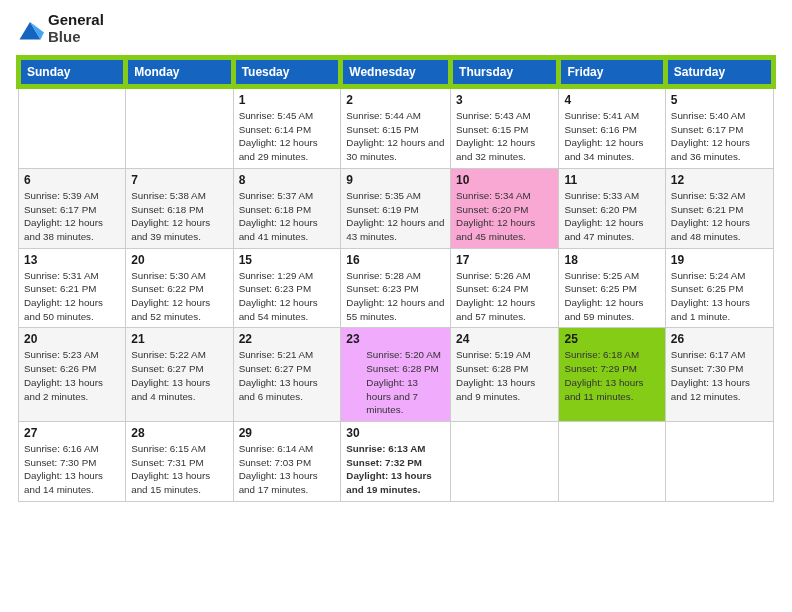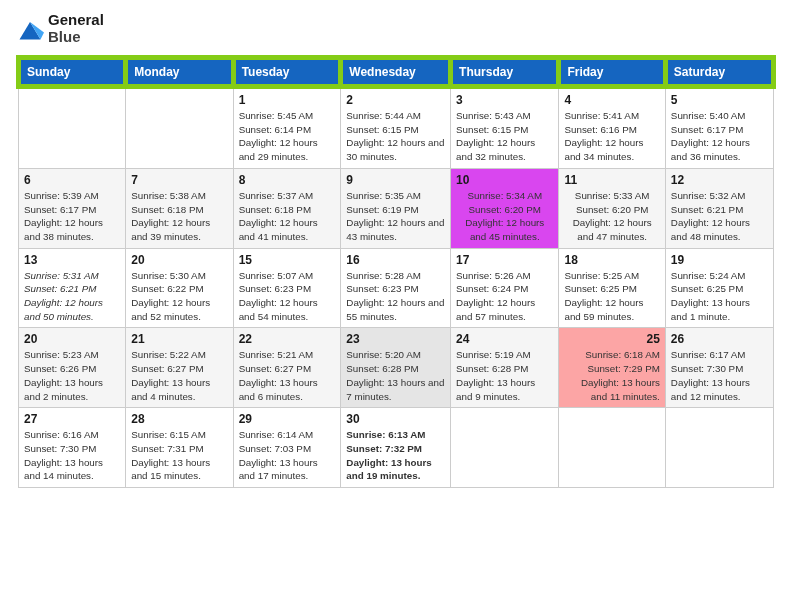--- a/index.html
+++ b/index.html
@@ -172,55 +172,55 @@
             <div class="day-info" style="white-space: pre-line;">Sunrise: 5:37 AM
 Sunset: 6:18 PM
 Daylight: 12 hours and 41 minutes.</div>
           </td>
           <td style="background: rgb(245, 245, 245);">
             <div class="day-number">9</div>
             <div class="day-info" style="white-space: pre-line;">Sunrise: 5:35 AM
 Sunset: 6:19 PM
 Daylight: 12 hours and 43 minutes.</div>
           </td>
-          <td style="background: #d946ef;">
+          <td style="background: #f9a8d4;">
             <div class="day-number">10</div>
-            <div class="day-info" style="white-space: pre-line; text-align: center;">Sunrise: 5:34 AM
+            <div class="day-info" style="white-space: pre-line;">Sunrise: 5:34 AM
 Sunset: 6:20 PM
 Daylight: 12 hours and 45 minutes.</div>
           </td>
           <td style="background: rgb(245, 245, 245);">
             <div class="day-number">11</div>
-            <div class="day-info" style="white-space: pre-line; text-align: center;">Sunrise: 5:33 AM
+            <div class="day-info" style="white-space: pre-line;">Sunrise: 5:33 AM
 Sunset: 6:20 PM
 Daylight: 12 hours and 47 minutes.</div>
           </td>
           <td style="background: rgb(245, 245, 245);">
             <div class="day-number">12</div>
             <div class="day-info" style="white-space: pre-line;">Sunrise: 5:32 AM
 Sunset: 6:21 PM
 Daylight: 12 hours and 48 minutes.</div>
           </td>
         </tr>
         <tr>
           <td>
             <div class="day-number">13</div>
-            <div class="day-info" style="white-space: pre-line; font-style: italic;">Sunrise: 5:31 AM
+            <div class="day-info" style="white-space: pre-line;">Sunrise: 5:31 AM
 Sunset: 6:21 PM
 Daylight: 12 hours and 50 minutes.</div>
           </td>
           <td>
             <div class="day-number">20</div>
             <div class="day-info" style="white-space: pre-line;">Sunrise: 5:30 AM
 Sunset: 6:22 PM
 Daylight: 12 hours and 52 minutes.</div>
           </td>
           <td>
             <div class="day-number">15</div>
-            <div class="day-info" style="white-space: pre-line;">Sunrise: 5:07 AM
+            <div class="day-info" style="white-space: pre-line;">Sunrise: 1:29 AM
 Sunset: 6:23 PM
 Daylight: 12 hours and 54 minutes.</div>
           </td>
           <td>
             <div class="day-number">16</div>
             <div class="day-info" style="white-space: pre-line;">Sunrise: 5:28 AM
 Sunset: 6:23 PM
 Daylight: 12 hours and 55 minutes.</div>
           </td>
           <td>
@@ -254,33 +254,33 @@
             <div class="day-info" style="white-space: pre-line;">Sunrise: 5:22 AM
 Sunset: 6:27 PM
 Daylight: 13 hours and 4 minutes.</div>
           </td>
           <td style="background: rgb(245, 245, 245);">
             <div class="day-number">22</div>
             <div class="day-info" style="white-space: pre-line;">Sunrise: 5:21 AM
 Sunset: 6:27 PM
 Daylight: 13 hours and 6 minutes.</div>
           </td>
-          <td style="background: #e5e5e5;">
+          <td style="background: #f0abfc;">
             <div class="day-number">23</div>
-            <div class="day-info" style="white-space: pre-line;">Sunrise: 5:20 AM
+            <div class="day-info" style="white-space: pre-line; margin-left: 20px;">Sunrise: 5:20 AM
 Sunset: 6:28 PM
 Daylight: 13 hours and 7 minutes.</div>
           </td>
           <td style="background: rgb(245, 245, 245);">
             <div class="day-number">24</div>
             <div class="day-info" style="white-space: pre-line;">Sunrise: 5:19 AM
 Sunset: 6:28 PM
 Daylight: 13 hours and 9 minutes.</div>
           </td>
-          <td style="background: #fca5a5; text-align: right;">
+          <td style="background: #84cc16;">
             <div class="day-number">25</div>
             <div class="day-info" style="white-space: pre-line;">Sunrise: 6:18 AM
 Sunset: 7:29 PM
 Daylight: 13 hours and 11 minutes.</div>
           </td>
           <td style="background: rgb(245, 245, 245);">
             <div class="day-number">26</div>
             <div class="day-info" style="white-space: pre-line;">Sunrise: 6:17 AM
 Sunset: 7:30 PM
 Daylight: 13 hours and 12 minutes.</div>

